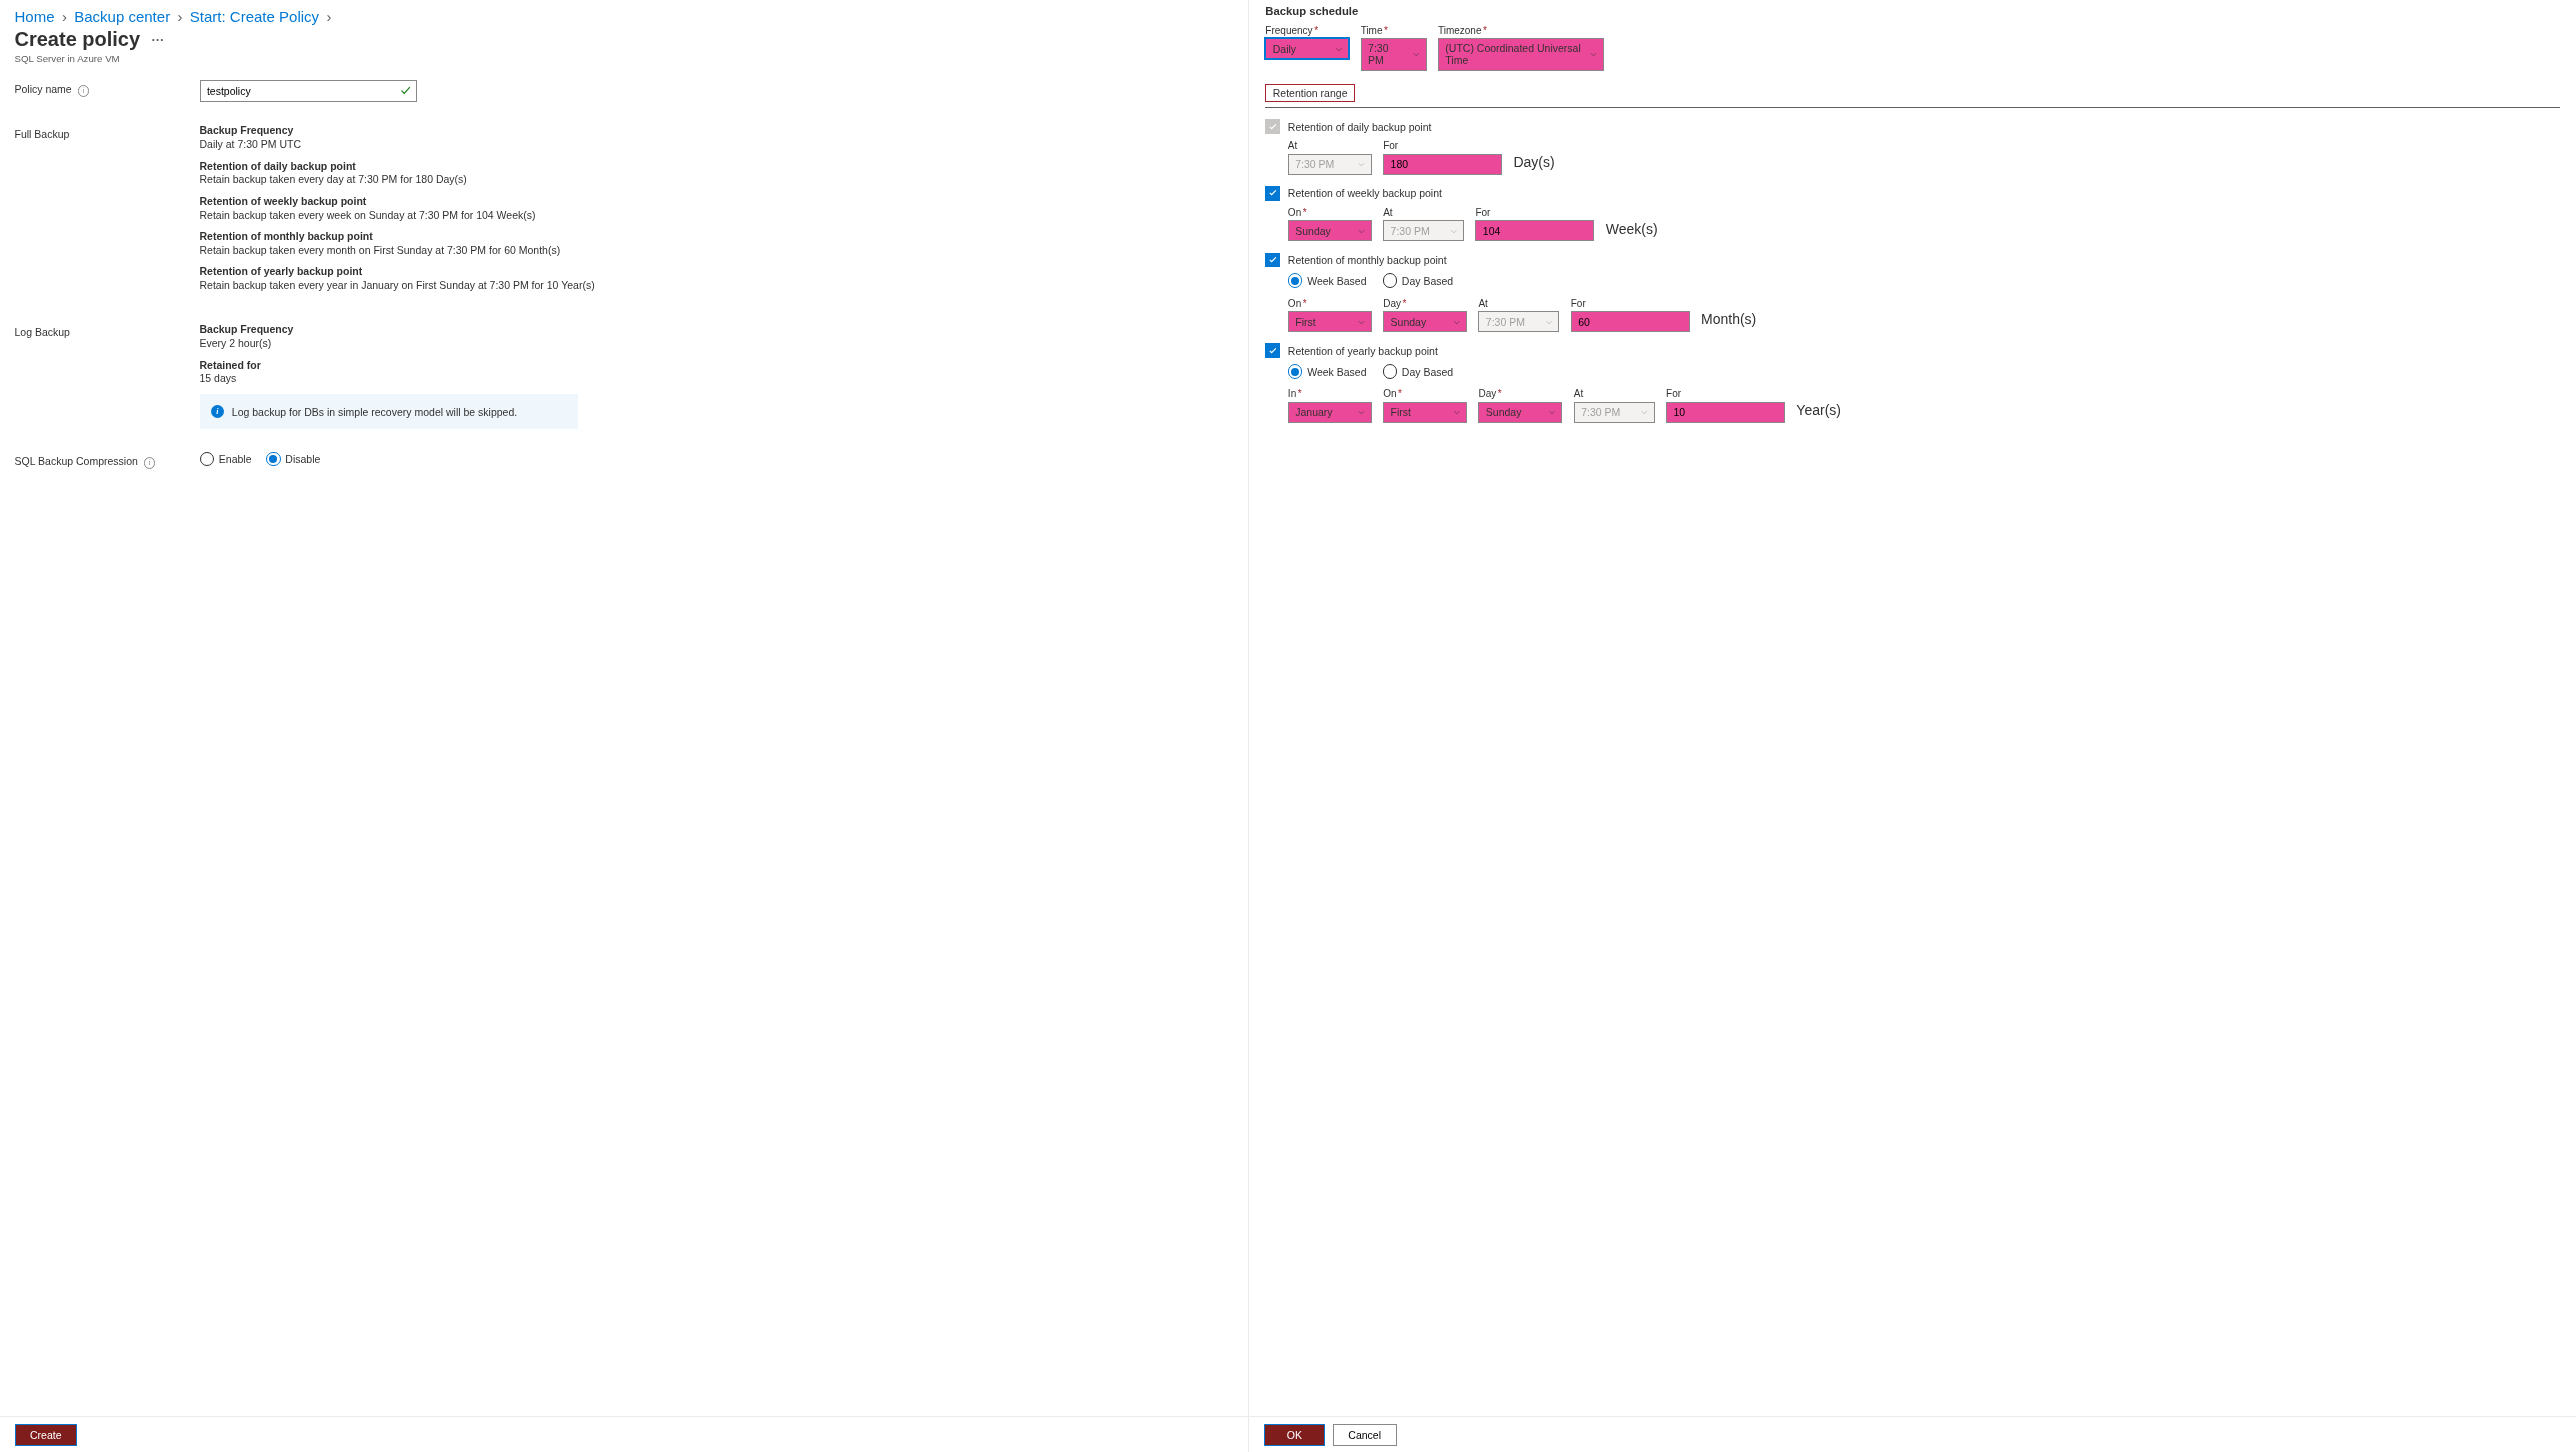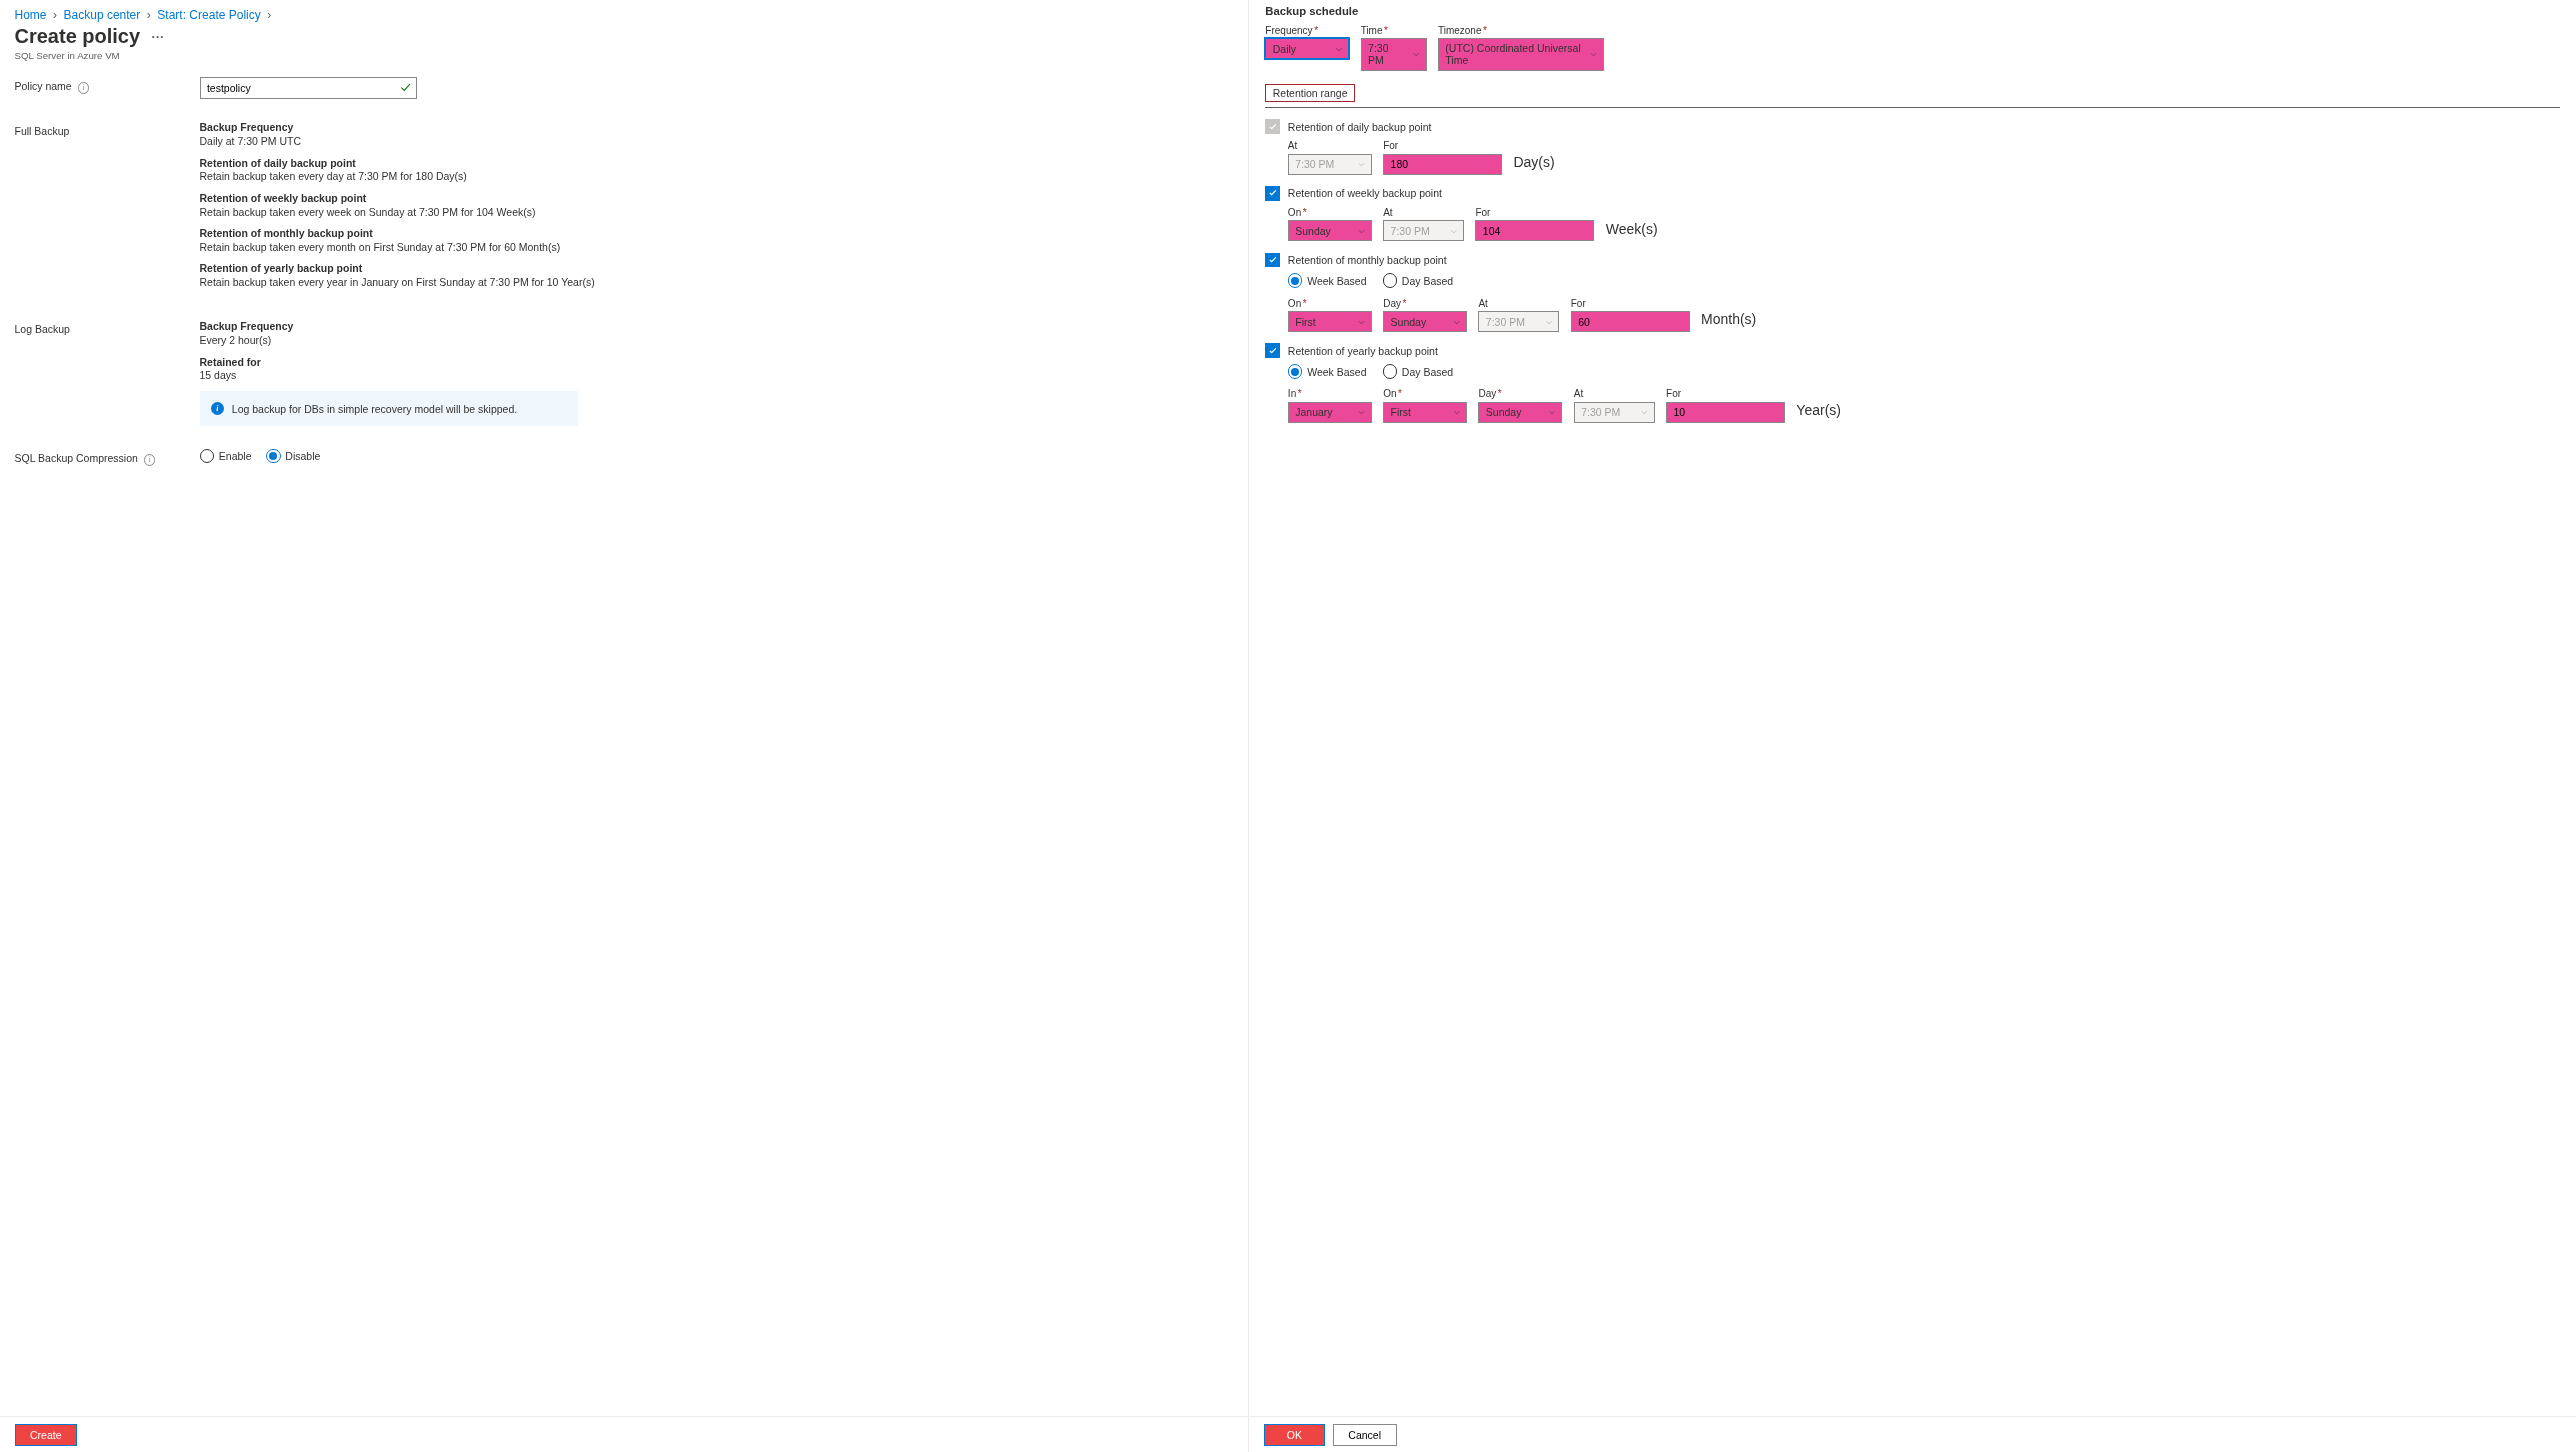--- a/index.html
+++ b/index.html
@@ -1,20 +1,20 @@
 <!DOCTYPE html>
 <html><head>
 <meta charset="utf-8">
 <style>
   * { box-sizing: border-box; }
   html, body { margin:0; padding:0; font-family: "Segoe UI", -apple-system, sans-serif; font-size:10.5px; color:#323130; background:#fff; }
   .page { display:flex; width:100%; height:100vh; min-height:663px; }
   .left-pane { flex:0 0 48.5%; border-right:0.8px solid #edebe9; display:flex; flex-direction:column; position:relative; }
   .right-pane { flex:1; display:flex; flex-direction:column; position:relative; }
-  .breadcrumb { padding:8px 14.5px 1.6px; font-size:12px; color:#605e5c; }
+  .breadcrumb { padding:8px 14.5px 1.6px; font-size:15px; color:#605e5c; }
   .breadcrumb a { color:#0078d4; text-decoration:none; cursor:pointer; }
   .breadcrumb .sep { color:#605e5c; margin:0 3.2px; }
   h1.title { font-size:20px; font-weight:600; margin:1.6px 14.5px 0; display:flex; align-items:center; gap:11.3px; }
   .ellipsis { color:#605e5c; font-size:13px; cursor:pointer; }
   .subtitle { margin:1.6px 14.5px 9.7px; color:#605e5c; font-size:9.7px; }
   .content { padding:6.4px 14.5px 48px; overflow:auto; flex:1; }
   .form-row { display:flex; margin-bottom:22.5px; }
   .form-row .label { flex:0 0 185px; padding-top:3.2px; color:#323130; }
   .form-row .val { flex:1; }
   .info-icon { display:inline-flex; width:11.3px; height:11.3px; border:0.8px solid #8a8886; border-radius:50%; align-items:center; justify-content:center; font-size:7.2px; color:#8a8886; margin-left:3.2px; font-style:italic; font-family:serif; }
@@ -26,21 +26,21 @@
   .defn { margin-bottom:9.7px; }
   .info-banner { background:#eff6fc; padding:11.3px 11.3px; display:flex; align-items:center; gap:8px; margin-top:9.7px; width:378px;}
   .info-banner .ico { width:13px; height:13px; background:#0078d4; border-radius:50%; color:#fff; display:flex; align-items:center; justify-content:center; font-size:8px; font-weight:700; font-style:italic; font-family:serif;}
   .radio-group { display:flex; gap:14.5px; align-items:center; }
   .radio { display:flex; align-items:center; gap:4.8px; cursor:pointer; }
   .radio .dot { width:14.5px; height:14.5px; border:0.8px solid #323130; border-radius:50%; display:flex; align-items:center; justify-content:center; }
   .radio.sel .dot { border-color:#0078d4; }
   .radio.sel .dot::after { content:""; width:8px; height:8px; background:#0078d4; border-radius:50%; }
   .bottom-bar { position:absolute; bottom:0; left:0; right:0; border-top:0.8px solid #edebe9; padding:6.4px 14.5px; background:#fff; display:flex; gap:8px;}
   .btn { padding:4px 14.5px; font-size:10.5px; cursor:pointer; border:0.8px solid #8a8886; background:#fff; }
-  .btn.primary { background:#ef4444; border-color:#0078d4; color:#fff; }
+  .btn.primary { background:#7f1d1d; border-color:#0078d4; color:#fff; }
   
   .panel-header { display:flex; justify-content:space-between; align-items:flex-start; padding:9.7px 16px 14.5px; }
   .panel-header h2 { font-size:17.7px; font-weight:600; margin:0; }
   .close-x { font-size:14.5px; color:#605e5c; cursor:pointer; padding:1.6px 4.8px; }
   .panel-body { padding:0 16px 48px; overflow:auto; flex:1; }
   .section-title { font-weight:600; font-size:11.3px; margin:4.8px 0 8px; }
   .field-row { display:flex; gap:11.3px; margin-bottom:13px; flex-wrap:wrap; }
   .field { display:flex; flex-direction:column; }
   .field label { font-size:10px; margin-bottom:2.4px; }
   .req { color:#a4262c; margin-left:1.6px; }

